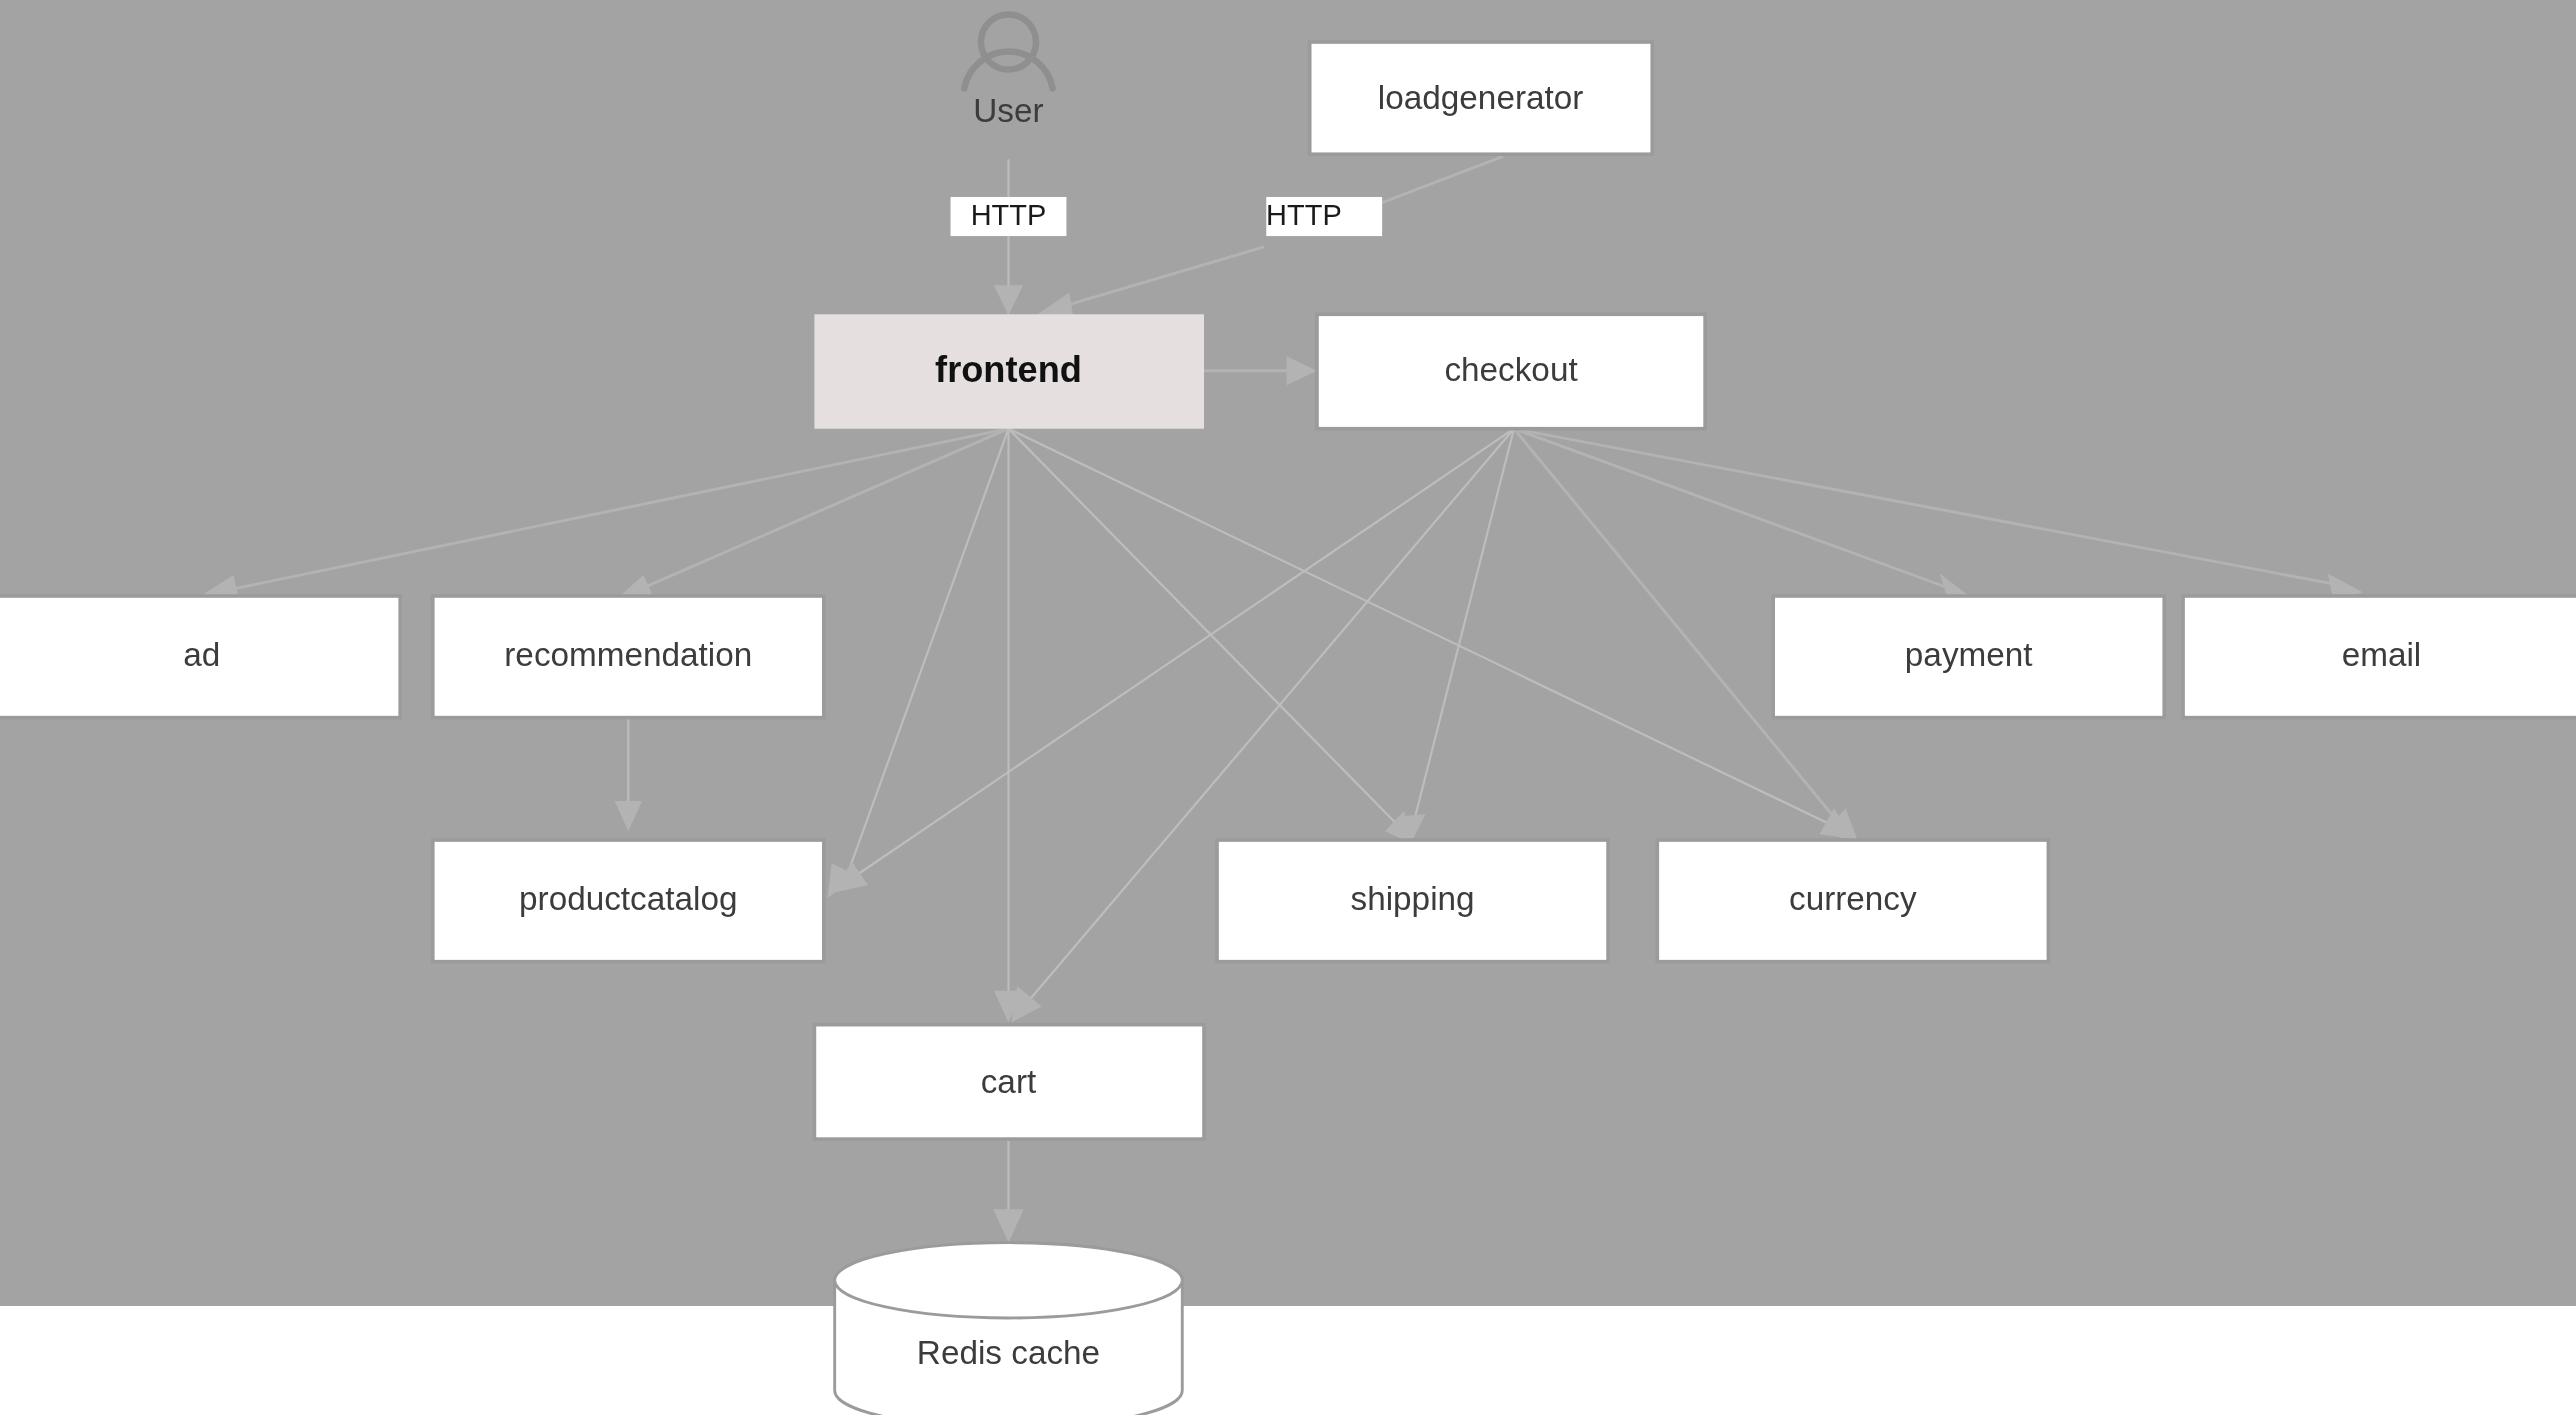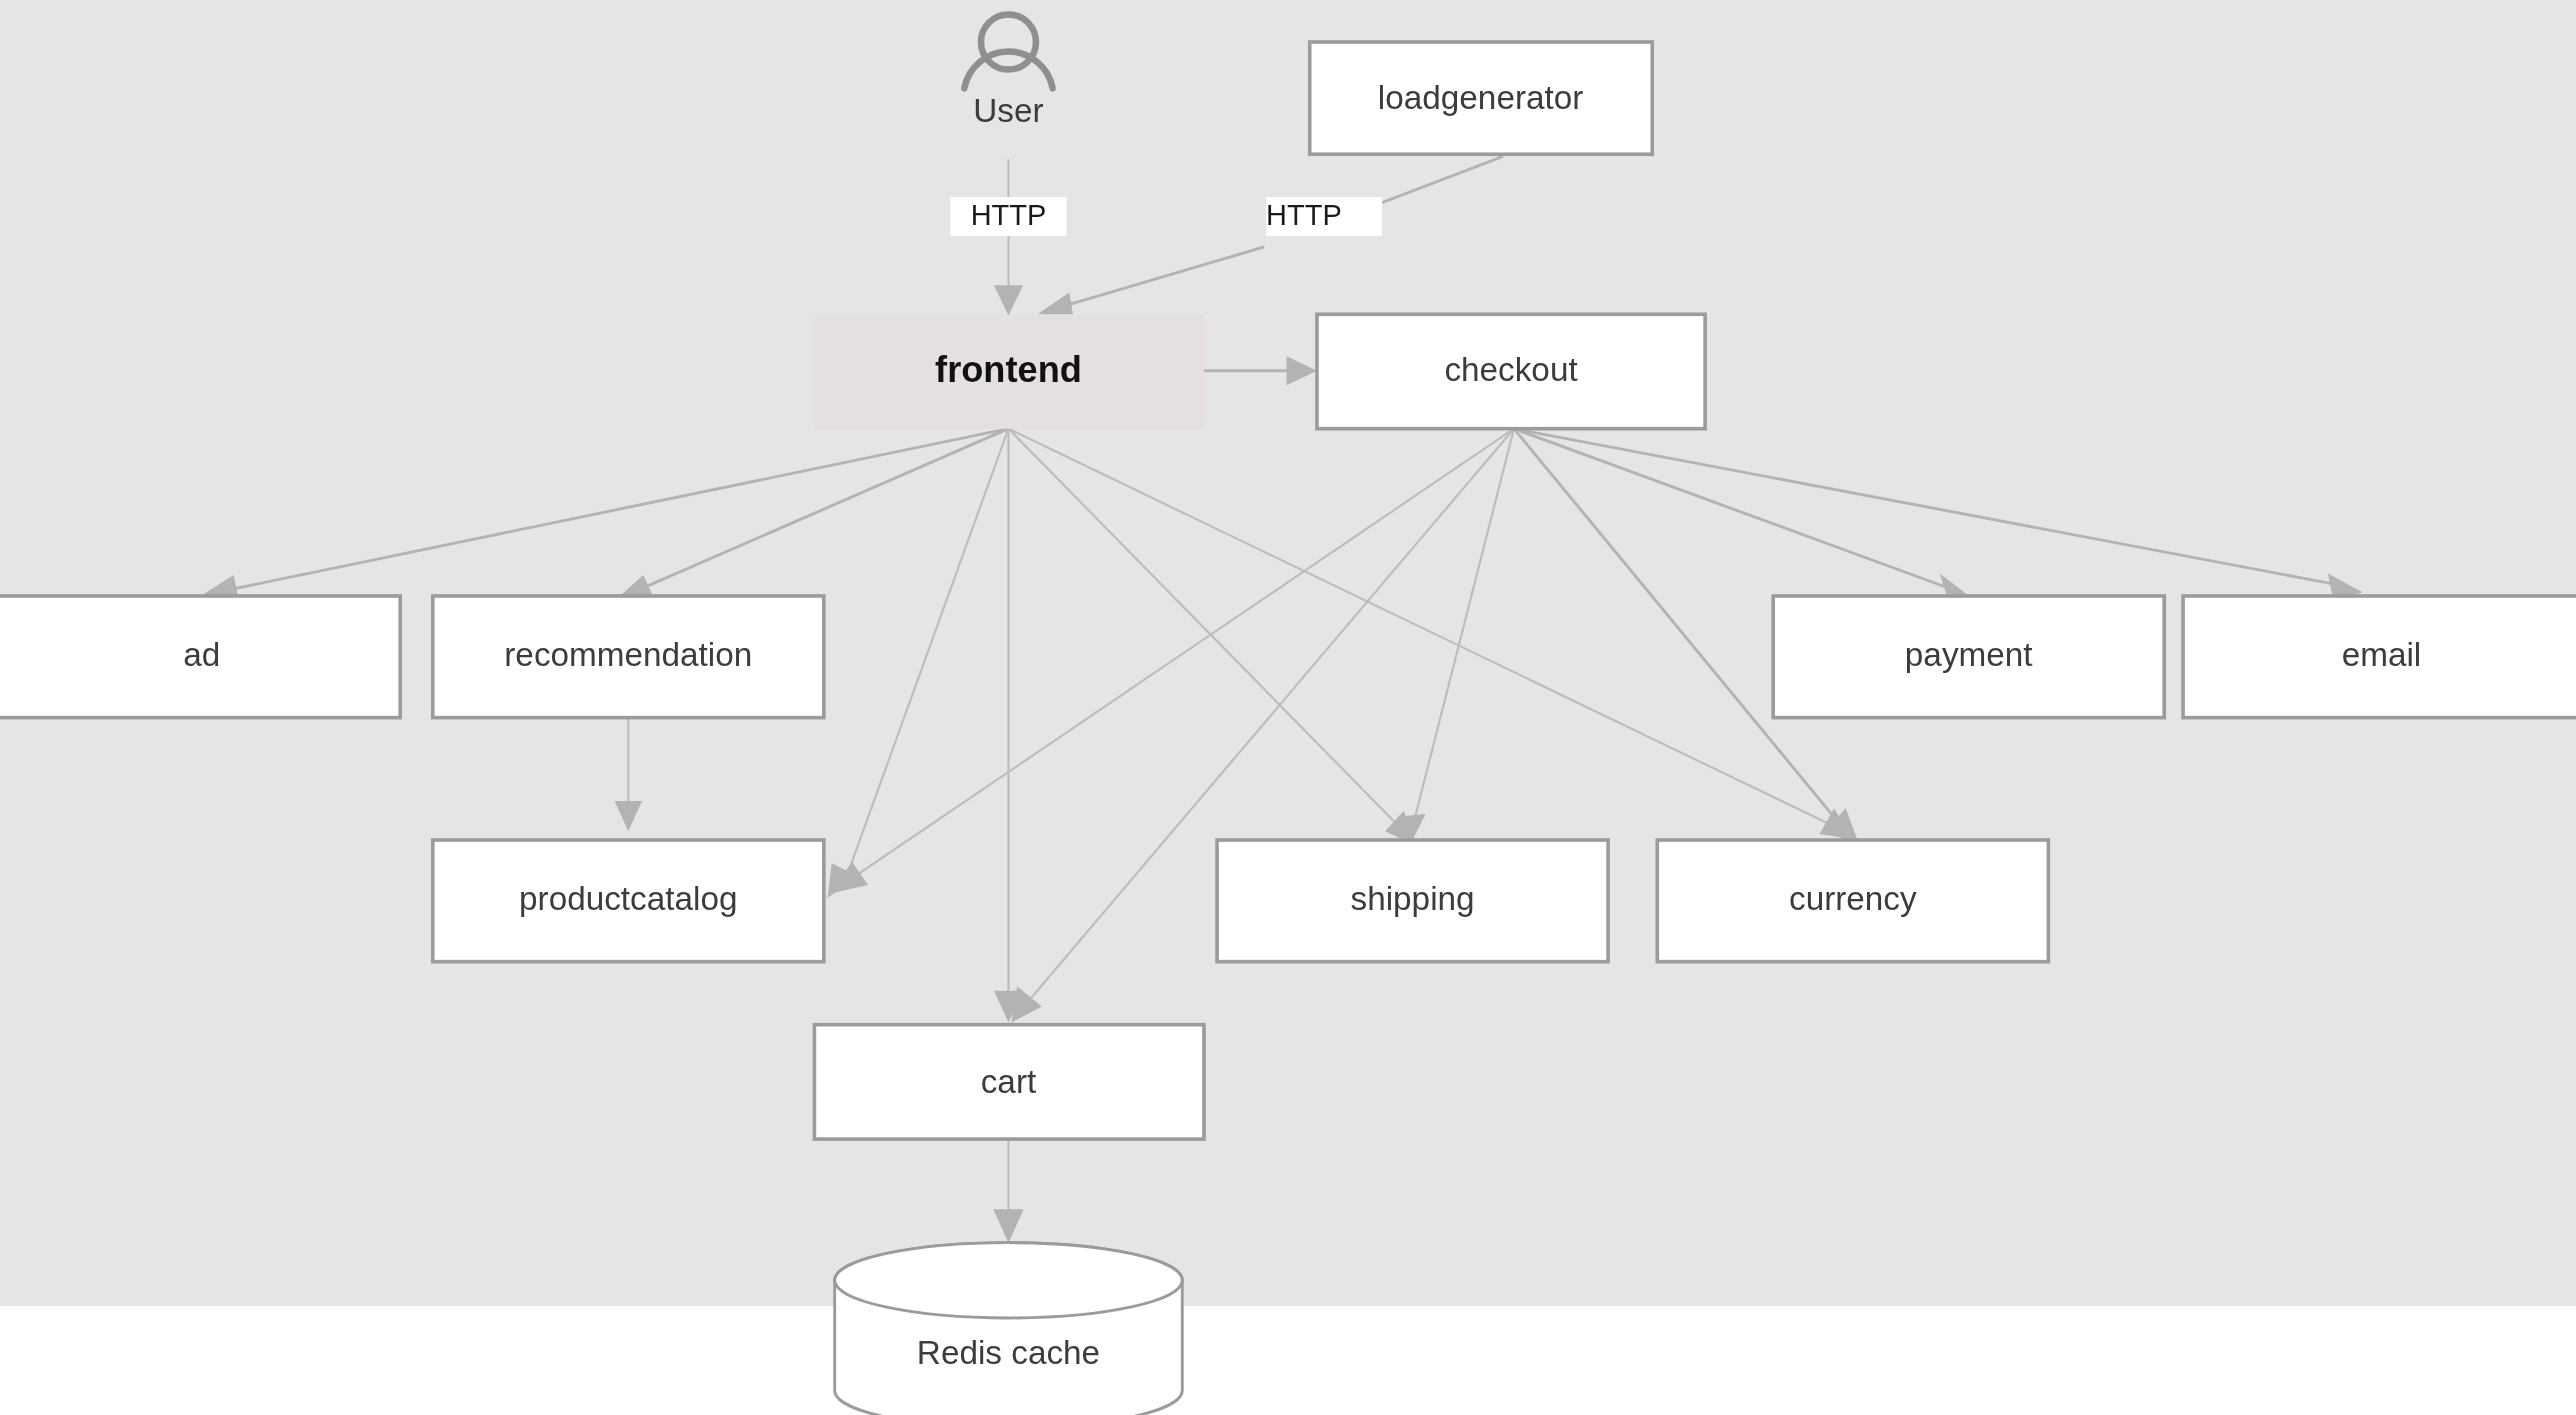--- a/index.html
+++ b/index.html
@@ -11,21 +11,21 @@
   body {
     width: 2576px;
     height: 1415px;
     overflow: hidden;
     font-family: "Liberation Sans", sans-serif;
   }
   #diagram-root {
     position: relative;
     width: 2576px;
     height: 1306px;
-    background: #e5e5e5;
+    background: #a3a3a3;
   }
   svg#diagram-svg {
     position: absolute;
     top: 0;
     left: 0;
     width: 2576px;
     height: 1415px;
     display: block;
   }
   .node-rect {

